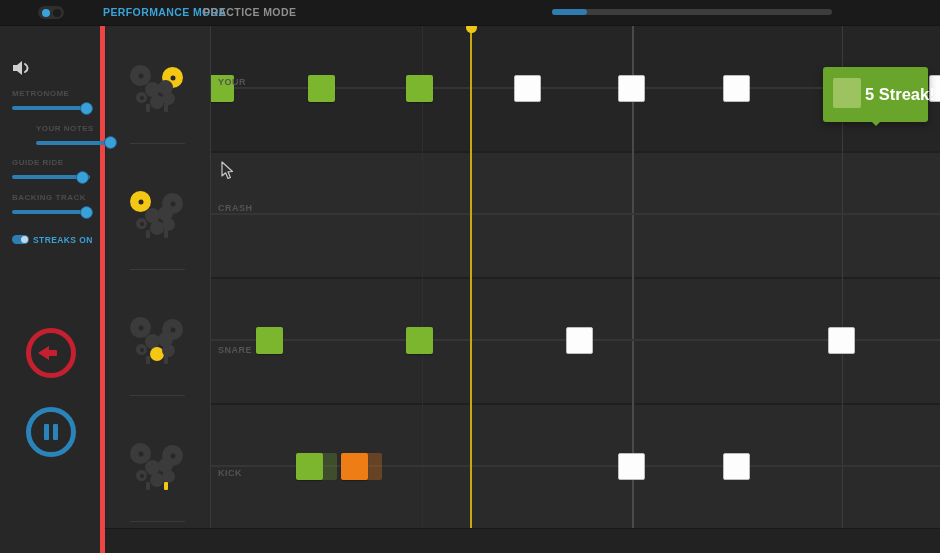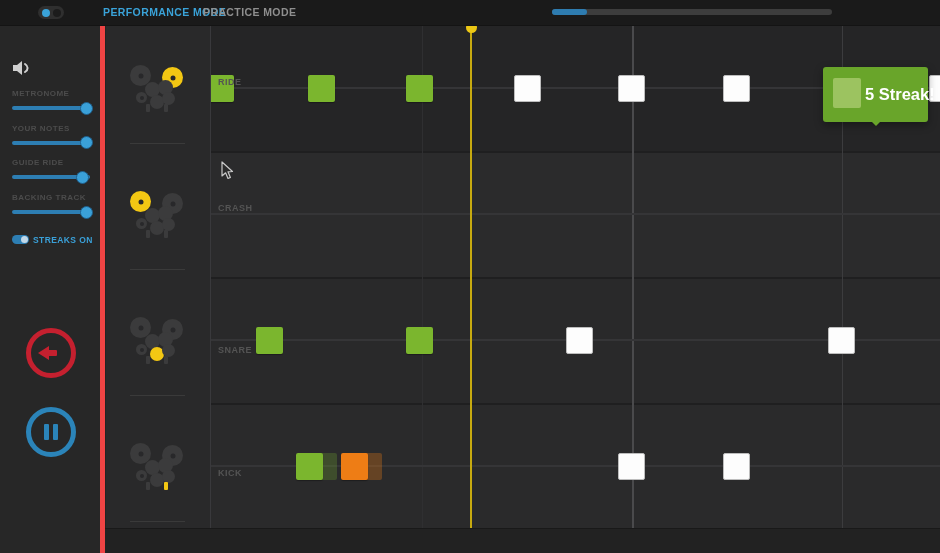--- a/index.html
+++ b/index.html
@@ -95,21 +95,21 @@
     <path d="M3 8h4l5-4v14l-5-4H3z" fill="#cfcfcf"></path>
     <path d="M15 7c1.6 1 2.6 2.3 2.6 4s-1 3-2.6 4" stroke="#cfcfcf" stroke-width="2" fill="none" stroke-linecap="round"></path>
   </svg>
   <div id="slider-list">
       <div class="sl-row" style="top: 64px;">
         <div class="sl-label">METRONOME</div>
         <div class="sl-track">
           <div class="sl-handle" style="left: 67.6px;"></div>
         </div>
       </div>
-      <div class="sl-row" style="top: 98.7px;">
+      <div class="sl-row" style="top: 98.7px; margin-left: 24px;">
         <div class="sl-label">YOUR NOTES</div>
         <div class="sl-track">
           <div class="sl-handle" style="left: 67.6px;"></div>
         </div>
       </div>
       <div class="sl-row" style="top: 133.4px;">
         <div class="sl-label">GUIDE RIDE</div>
         <div class="sl-track">
           <div class="sl-handle" style="left: 63.7px;"></div>
         </div>
@@ -212,21 +212,21 @@
     <div class="di-divider" style="top: 496px;"></div>
   </div>
 
 <main id="grid">
 
 <div class="vline v-faint" style="left: 211px;"></div>
     <div class="vline v-strong" style="left: 421px;"></div>
     <div class="vline v-medium" style="left: 631px;"></div>
     <div class="lane lane0"></div>
     <div class="center-line" style="top: 62px;"></div>
-    <div class="lane-label" style="left: 7px; top: 52px;">RIDE</div>
+    <div class="lane-label" style="left: 7px; top: 52px;">YOUR</div>
     <div class="note note-green" style="left: -4px; top: 49.5px;"></div>
     <div class="note note-green" style="left: 97px; top: 49.5px;"></div>
     <div class="note note-green" style="left: 195px; top: 49.5px;"></div>
     <div class="note note-white" style="left: 303px; top: 49.5px;"></div>
     <div class="note note-white" style="left: 407px; top: 49.5px;"></div>
     <div class="note note-white" style="left: 512px; top: 49.5px;"></div>
     <div class="note note-white" style="left: 718px; top: 49.5px;"></div>
     <div class="lane lane1"></div>
     <div class="center-line" style="top: 188px;"></div>
     <div class="lane-label" style="left: 7px; top: 178px;">CRASH</div>

